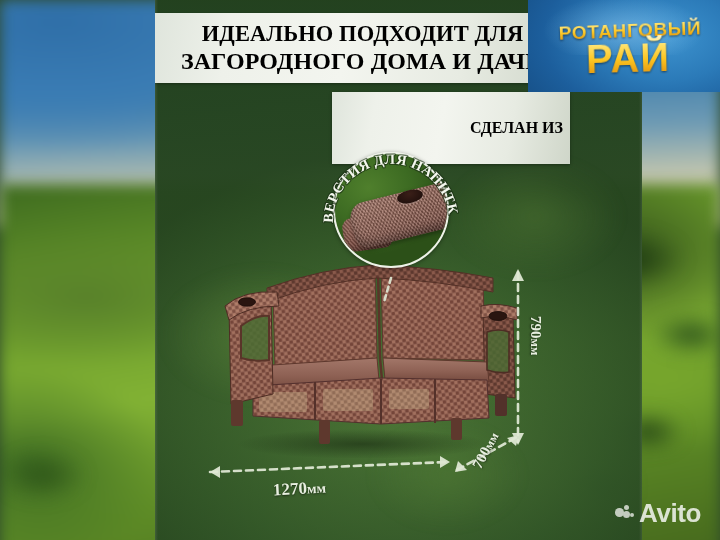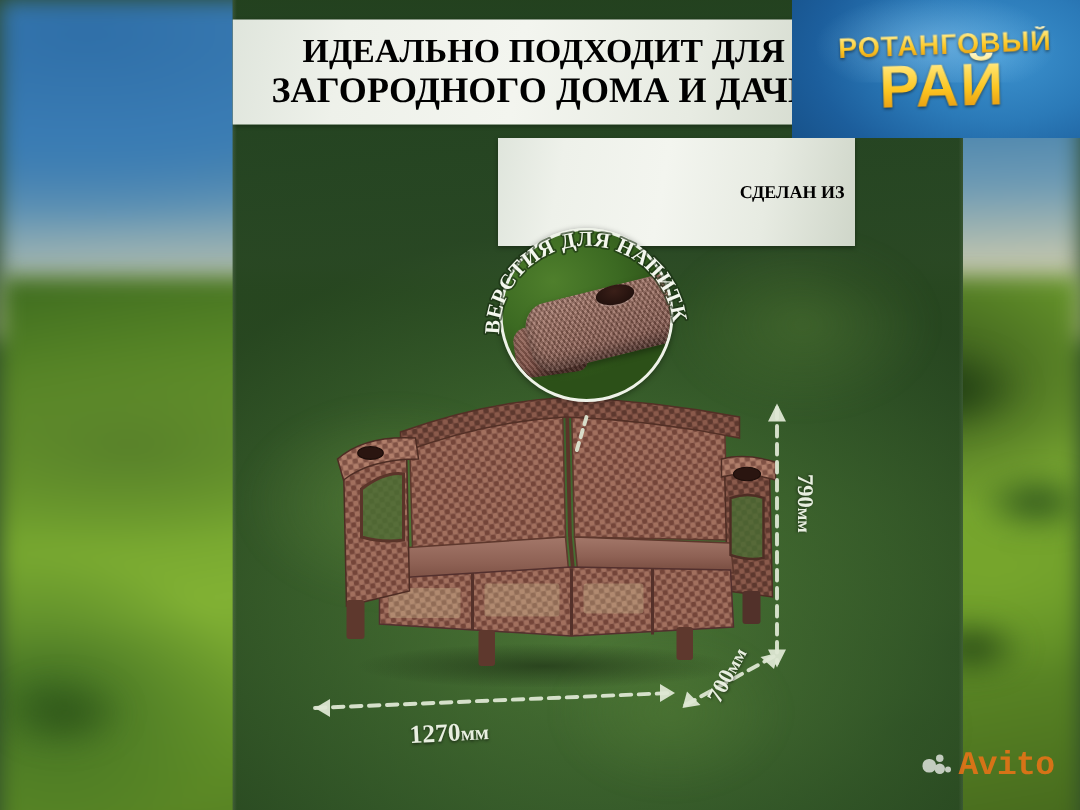--- a/index.html
+++ b/index.html
@@ -83,21 +83,21 @@
   }
   #banner-headline .l1 { font-size:22.5px; }
   #banner-headline .l2 { font-size:24px; margin-top:4px; }
 
   #banner-material {
     left:177px; top:92px; width:238px; height:72px;
     display:flex; flex-direction:column; align-items:flex-end; justify-content:center;
     padding-right:7px;
   }
   #banner-material .ln {
-    font-weight:bold; color:#000; font-size:12px; line-height:1.22;
+    font-weight:bold; color:#000; font-size:16px; line-height:1.22;
     white-space:nowrap; text-align:right;
   }
 
   
   #logo {
     position:absolute; left:528px; top:0px; width:192px; height:92px;
     overflow:hidden;
     background:
       radial-gradient(ellipse 90% 120% at 72% 40%, #3d93cf 0%, #2b7ab8 40%, #1c5e9c 72%, #164f86 100%);
   }
@@ -187,22 +187,22 @@
     display:flex; align-items:center; gap:5px;
     opacity:.80;
   }
   #avito .mark { position:relative; width:19px; height:17px; }
   #avito .mark i { position:absolute; border-radius:50%; background:#e9ece6; display:block; }
   #avito .mark i.a { left:0;    top:3.5px;  width:8.5px; height:8.5px; }
   #avito .mark i.b { left:9px;  top:0;      width:5px;   height:5px; }
   #avito .mark i.c { left:8px;  top:6.5px;  width:7px;   height:7px; }
   #avito .mark i.d { left:14.5px; top:8px;  width:4.5px; height:4.5px; }
   #avito .txt {
-    font-family:Liberation Mono, monospace; font-weight:bold;
-    font-size:22px; color:#f97316; letter-spacing:-.4px; line-height:1;
+    font-family:Liberation Sans, sans-serif; font-weight:bold;
+    font-size:26px; color:#ffffff; letter-spacing:-.4px; line-height:1;
   }
 </style>
 </head>
 <body>
 
 <div id="bg">
   <div class="sky"></div>
   <div class="ground"></div>
   <div class="hillblobs"></div>
 </div>

